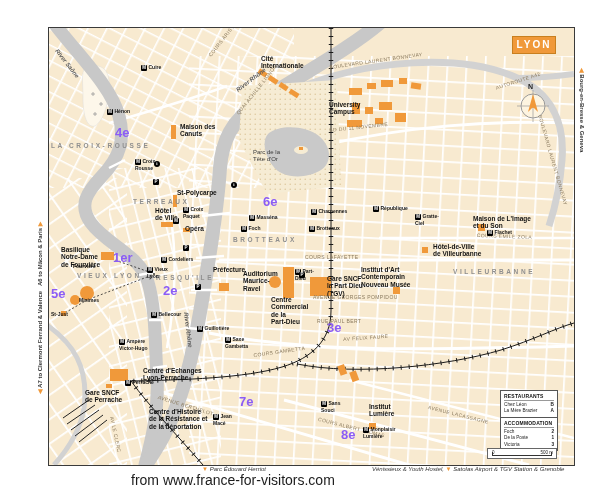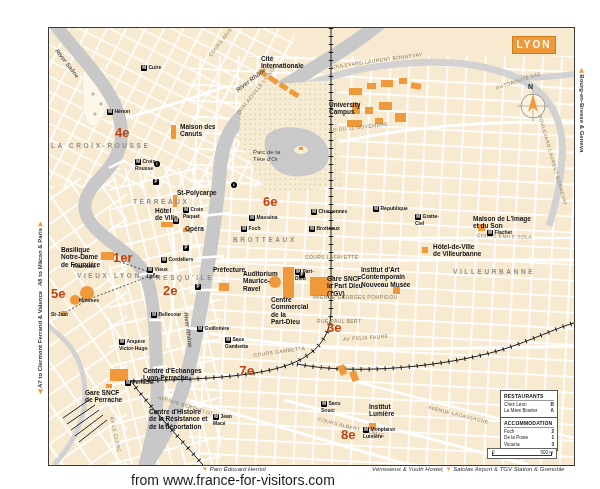--- a/index.html
+++ b/index.html
@@ -6,21 +6,21 @@
   body{width:600px;height:489px;background:#ffffff;position:relative;overflow:hidden;
        font-family:"Liberation Sans", sans-serif;}
   .map{position:absolute;left:48px;top:27px;width:525px;height:437px;
        border:1px solid #3a3a3a;background:#f8ead0;overflow:hidden;}
   .map svg{position:absolute;left:0;top:0;}
   
   .lbl{position:absolute;white-space:nowrap;transform-origin:0 0;z-index:6;}
   .poi{font-weight:bold;font-size:6.5px;line-height:1.12;color:#131313;}
   .park-label{font-size:6px;line-height:1.15;color:#3a3a3a;}
   .station{font-weight:bold;font-size:5px;line-height:1.2;color:#141414;}
-  .district{font-weight:bold;font-size:13px;color:#c2410c;letter-spacing:0;}
+  .district{font-weight:bold;font-size:13px;color:#8b5cf6;letter-spacing:0;}
   .area{font-weight:bold;font-size:6.5px;color:#8f8f8f;letter-spacing:2.6px;}
   .river{font-weight:bold;font-style:italic;font-size:6px;color:#5d5d5d;}
   .street{font-size:5px;color:#8a7a5e;letter-spacing:.4px;}
   .ico{display:inline-block;vertical-align:middle;margin-right:1.5px;text-align:center;}
   .ico.metro,.ico.parking{width:6px;height:6px;background:#000;color:#fff;
        font:bold 4.5px/6px "Liberation Sans",sans-serif;border-radius:1px;}
   .ico.info{width:6px;height:6px;background:#000;color:#fff;border-radius:50%;
        font:bold 4.5px/6px "Liberation Serif",serif;}
   
   .lyon-badge{position:absolute;left:463px;top:8px;width:42px;height:16px;z-index:8;
@@ -216,21 +216,21 @@
     </g>
   </svg>
 
   <div id="labels">
       <div class="lbl district" style="left: 66px; top: 97px;">4e</div>
       <div class="lbl district" style="left: 64px; top: 222px; text-align: right;">1er</div>
       <div class="lbl district" style="left: 2px; top: 258px;">5e</div>
       <div class="lbl district" style="left: 114px; top: 255px;">2e</div>
       <div class="lbl district" style="left: 214px; top: 166px;">6e</div>
       <div class="lbl district" style="left: 278px; top: 292px;">3e</div>
-      <div class="lbl district" style="left: 190px; top: 336px; font-family: Liberation Mono, monospace;">7e</div>
+      <div class="lbl district" style="left: 190px; top: 366px;">7e</div>
       <div class="lbl district" style="left: 292px; top: 399px;">8e</div>
       <div class="lbl area" style="left: 2px; top: 114px;">LA CROIX-ROUSSE</div>
       <div class="lbl area" style="left: 84px; top: 170px;">TERREAUX</div>
       <div class="lbl area" style="left: 28px; top: 244px;">VIEUX LYON</div>
       <div class="lbl area" style="left: 100px; top: 246px;">PRESQU'ILE</div>
       <div class="lbl area" style="left: 184px; top: 208px;">BROTTEAUX</div>
       <div class="lbl area" style="left: 404px; top: 240px;">VILLEURBANNE</div>
       <div class="lbl river" style="left: 10px; top: 20px; transform: rotate(52deg);">River Saône</div>
       <div class="lbl river" style="left: 186px; top: 60px; transform: rotate(-37deg);">River Rhône</div>
       <div class="lbl river" style="left: 140px; top: 284px; transform: rotate(83deg);">River Rhône</div>

